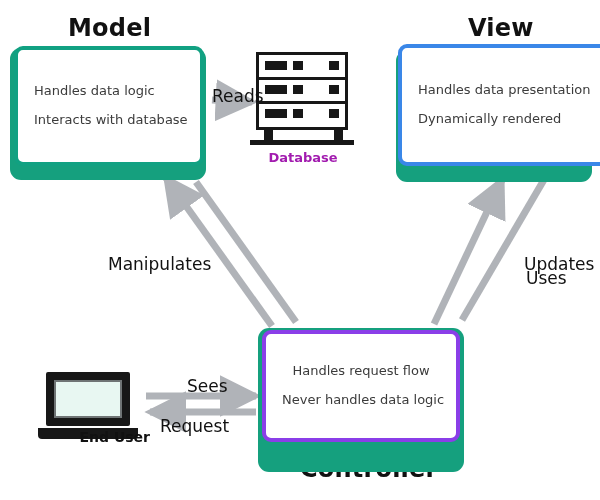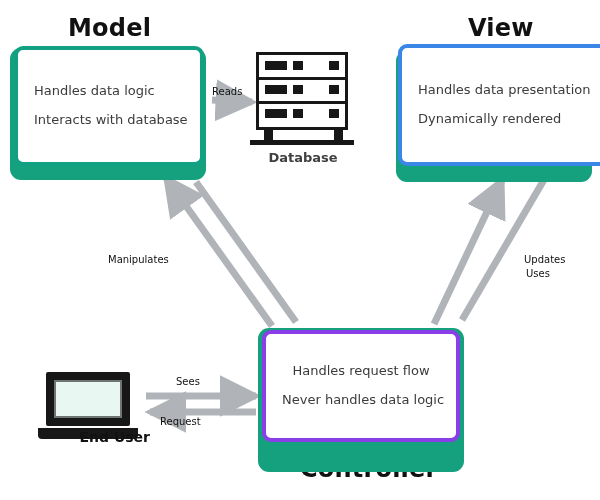--- a/index.html
+++ b/index.html
@@ -113,21 +113,21 @@
     background: #171717;
   }
   #db-label {
     position: absolute;
     left: 243px;
     top: 150px;
     width: 120px;
     text-align: center;
     font-size: 13px;
     font-weight: bold;
-    color: #404040;
+    color: #a21caf;
   }
 
   
   #laptop-icon {
     position: absolute;
     left: 38px;
     top: 372px;
     width: 100px;
     height: 72px;
   }
@@ -178,29 +178,29 @@
     left: 0;
     top: 0;
     width: 600px;
     height: 500px;
     pointer-events: none;
   }
 
   
   .edge-label {
     position: absolute;
-    font-size: 10px;
+    font-size: 17px;
     color: #111111;
     white-space: nowrap;
     line-height: 1.25;
   }
   #lbl-manipulates { left: 108px; top: 254px; }
   #lbl-updates     { left: 524px; top: 254px; }
   #lbl-uses        { left: 526px; top: 268px; }
-  #lbl-sees        { left: 176px; top: 376px; }
+  #lbl-sees        { left: 187px; top: 376px; }
   #lbl-request     { left: 160px; top: 416px; }
   #lbl-db-edge     { left: 212px; top: 86px; }
 </style>
 </head>
 <body>
 
 <div id="canvas">
 
   <svg class="arrow-svg" viewBox="0 0 600 500" xmlns="http://www.w3.org/2000/svg">
     <defs>

